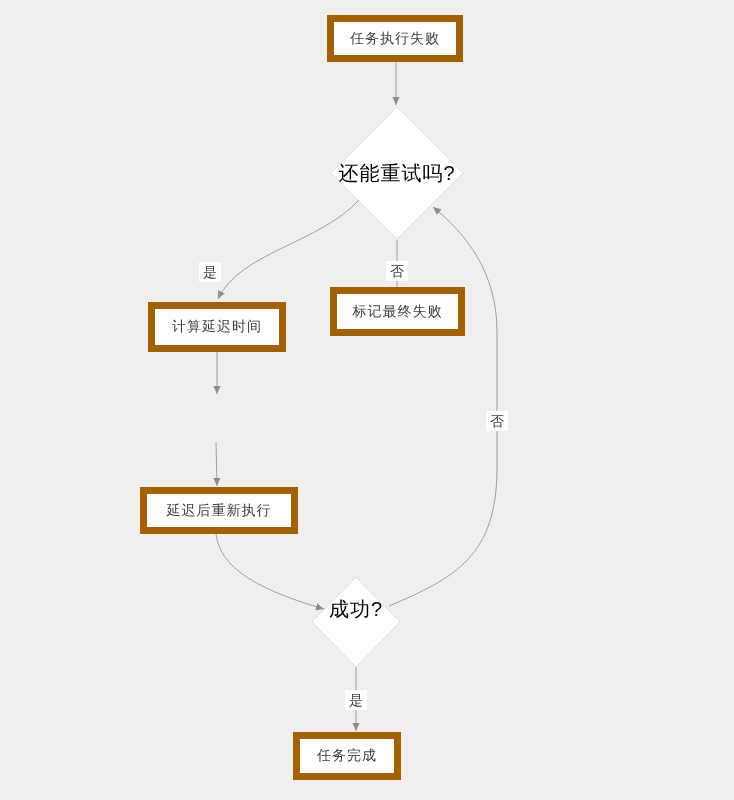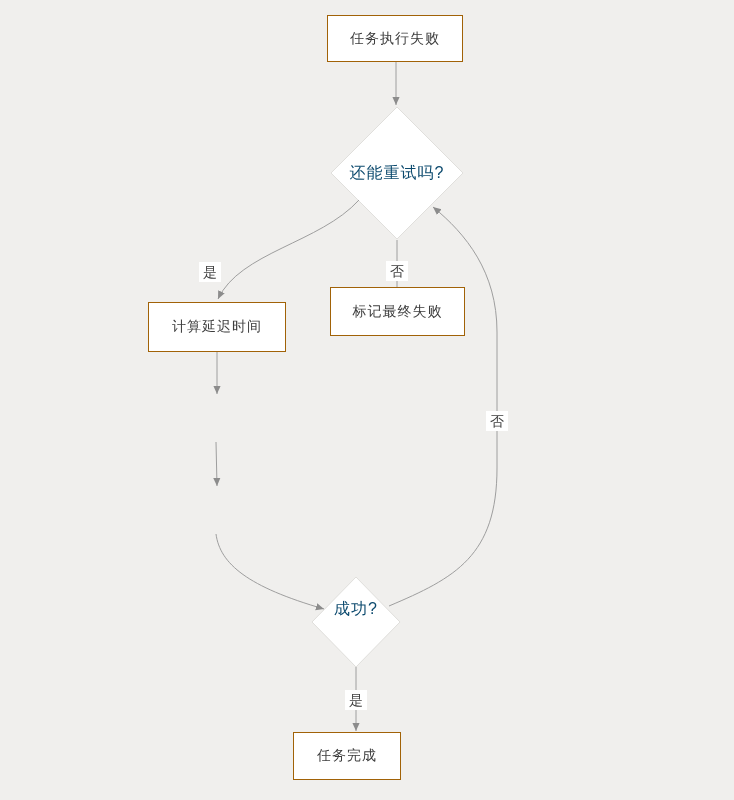--- a/index.html
+++ b/index.html
@@ -16,37 +16,37 @@
   }
   .edges-svg {
     position: absolute; left: 0; top: 0;
     width: 734px; height: 800px;
     display: block;
   }
   .node {
     position: absolute;
     box-sizing: border-box;
     background: #ffffff;
-    border: 1px solid #a16207;
+    border: 7px solid #a16207;
     display: flex;
     align-items: center;
     justify-content: center;
     font-size: 14px;
     letter-spacing: 1px;
     color: #3d3d3d;
     white-space: nowrap;
   }
   .diamond-label {
     position: absolute;
     display: flex;
     align-items: center;
     justify-content: center;
-    font-size: 16px;
+    font-size: 20px;
     letter-spacing: 1px;
-    color: #0c4a6e;
+    color: #000000;
     white-space: nowrap;
     pointer-events: none;
     text-align: right;
   }
   .edge-label {
     position: absolute;
     transform: translate(-50%, -50%);
     background: #ffffff;
     padding: 1px 4px;
     font-size: 14px;
@@ -87,20 +87,21 @@
     <path d="M389,606 C455,578 497,556 497,468 L497,332 C497,272 466,234 433,207" fill="none" stroke="#9e9e9e" stroke-width="1" marker-end="url(#arrowhead)"></path>
   </svg>
 
   <div class="node" style="left:327px; top:15px; width:136px; height:47px;">任务执行失败</div>
 
   <div class="node" style="left:148px; top:302px; width:138px; height:50px;">计算延迟时间</div>
 
   <div class="node" style="left:330px; top:287px; width:135px; height:49px;">标记最终失败</div>
 
 
+  <div class="node" style="left:140px; top:487px; width:158px; height:47px;">延迟后重新执行</div>
 
   <div class="node" style="left:293px; top:732px; width:108px; height:48px;">任务完成</div>
 
   <div class="diamond-label" style="left:332px; top:162px; width:130px; height:22px;">还能重试吗?</div>
 
   <div class="diamond-label" style="left:306px; top:598px; width:100px; height:22px;">成功?</div>
 
   <div class="edge-label" style="left:210px; top:272px;">是</div>
 
   <div class="edge-label" style="left:397px; top:271px;">否</div>

